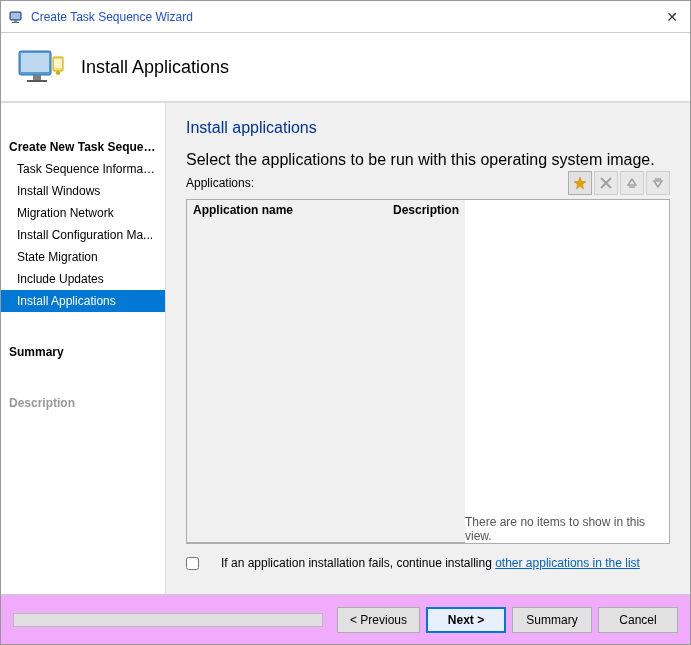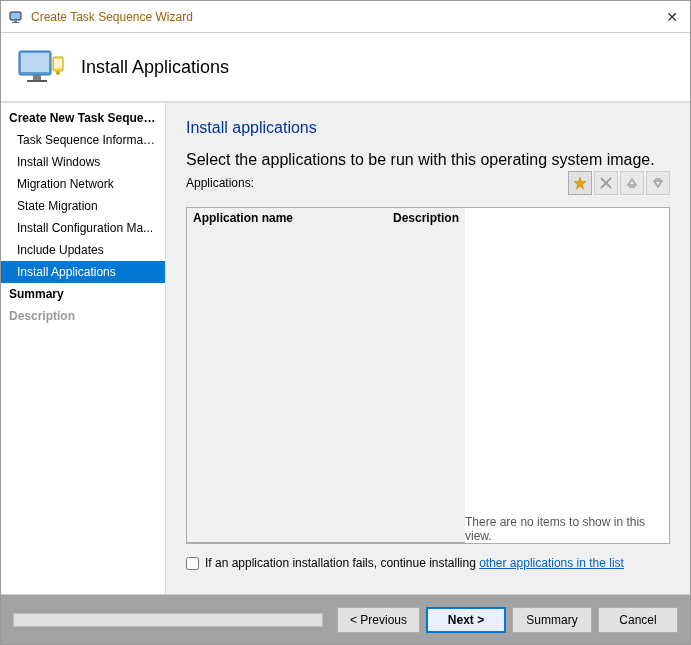--- a/index.html
+++ b/index.html
@@ -32,21 +32,21 @@
     }
     .title-bar-icon {
       width: 16px;
       height: 16px;
       margin-right: 6px;
       flex-shrink: 0;
     }
     .title-bar-title {
       flex: 1;
       font-size: 12px;
-      color: #a16207;
+      color: #1d4ed8;
     }
     .title-bar-close {
       width: 20px;
       height: 20px;
       display: flex;
       align-items: center;
       justify-content: center;
       cursor: pointer;
       font-size: 14px;
       color: #333;
@@ -96,20 +96,21 @@
       overflow: hidden;
       text-overflow: ellipsis;
     }
     .sidebar-item.active {
       background: #0078d4;
       color: #fff;
     }
     .sidebar-item.top-level {
       font-weight: 600;
       padding-left: 8px;
+      margin-top: 29px;
     }
     .sidebar-item.sub {
       padding-left: 16px;
       font-weight: normal;
     }
     .sidebar-item.dimmed { color: #999; }
 
     .main-panel {
       flex: 1;
       background: #f0f0f0;
@@ -128,21 +129,21 @@
 
     .description-text {
       font-size: 16px;
       color: #000;
       margin-bottom: 2px;
     }
 
     .applications-row {
       display: flex;
       align-items: center;
-      margin-bottom: 12px;
+      margin-bottom: 4px;
     }
     .applications-label {
       font-size: 12px;
       color: #000;
       margin-right: auto;
     }
     .toolbar-buttons {
       display: flex;
       gap: 2px;
     }
@@ -191,38 +192,38 @@
       display: flex;
       align-items: flex-end;
       justify-content: center;
       color: #555;
       font-size: 12px;
     }
 
     .checkbox-row {
       display: flex;
       align-items: flex-start;
-      gap: 6px;
+      gap: 22px;
       margin-bottom: 8px;
     }
     .checkbox-row input[type=checkbox] {
       margin-top: 1px;
       flex-shrink: 0;
     }
     .checkbox-label {
       font-size: 12px;
       color: #000;
     }
     .checkbox-label a {
       color: #0563c1;
       text-decoration: underline;
     }
 
     .footer {
-      background: #a3a3a3;
+      background: #f0abfc;
       border-top: 1px solid #ccc;
       height: 50px;
       display: flex;
       align-items: center;
       justify-content: flex-end;
       padding: 0 12px;
       gap: 6px;
       flex-shrink: 0;
     }
     .footer-progress {
@@ -277,22 +278,22 @@
     <span class="header-title">Install Applications</span>
   </div>
 
   <div class="content-area">
 
     <div class="sidebar">
       <div class="sidebar-item top-level">Create New Task Sequence</div>
       <div class="sidebar-item sub">Task Sequence Informati...</div>
       <div class="sidebar-item sub">Install Windows</div>
       <div class="sidebar-item sub">Migration Network</div>
+      <div class="sidebar-item sub">Install Configuration Ma...</div>
       <div class="sidebar-item sub">State Migration</div>
-      <div class="sidebar-item sub">Install Configuration Ma...</div>
       <div class="sidebar-item sub">Include Updates</div>
       <div class="sidebar-item sub active">Install Applications</div>
       <div class="sidebar-item top-level">Summary</div>
       <div class="sidebar-item top-level dimmed">Description</div>
     </div>
 
     <div class="main-panel">
       <div class="page-title" style="color:#003399;font-size:16px;margin-bottom:14px;">Install applications</div>
 
       <div class="description-text">Select the applications to be run with this operating system image.</div>

